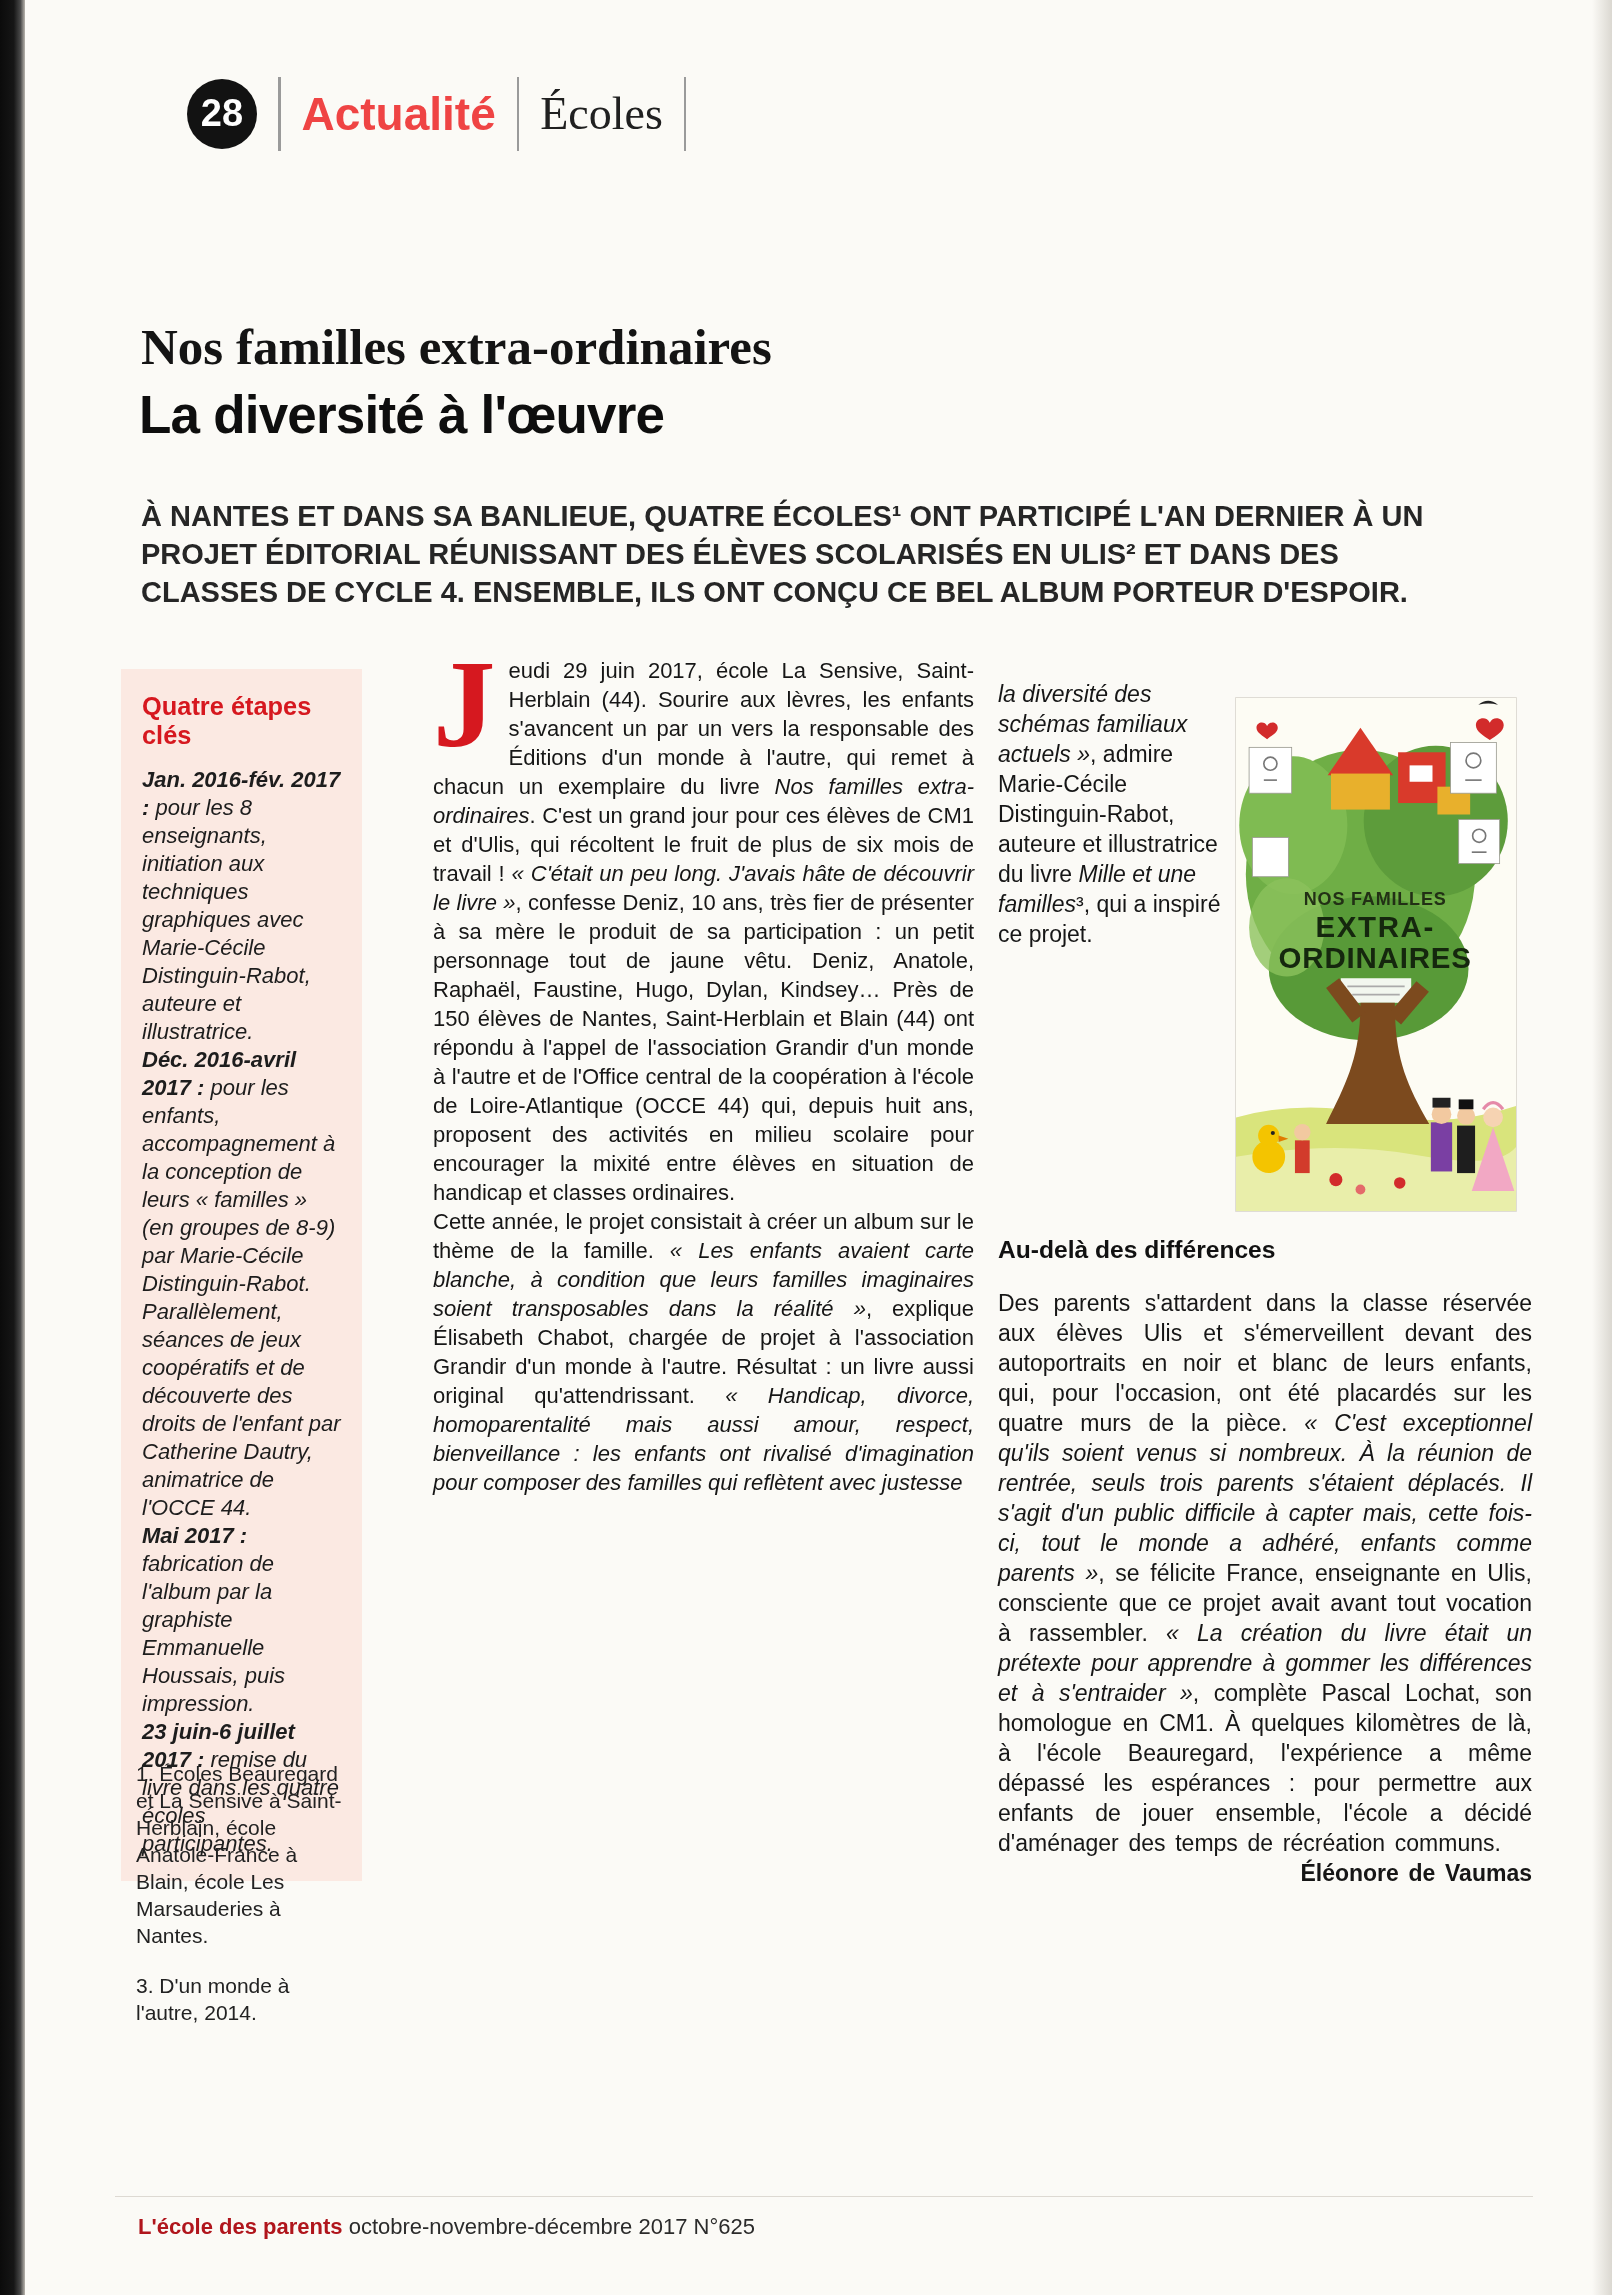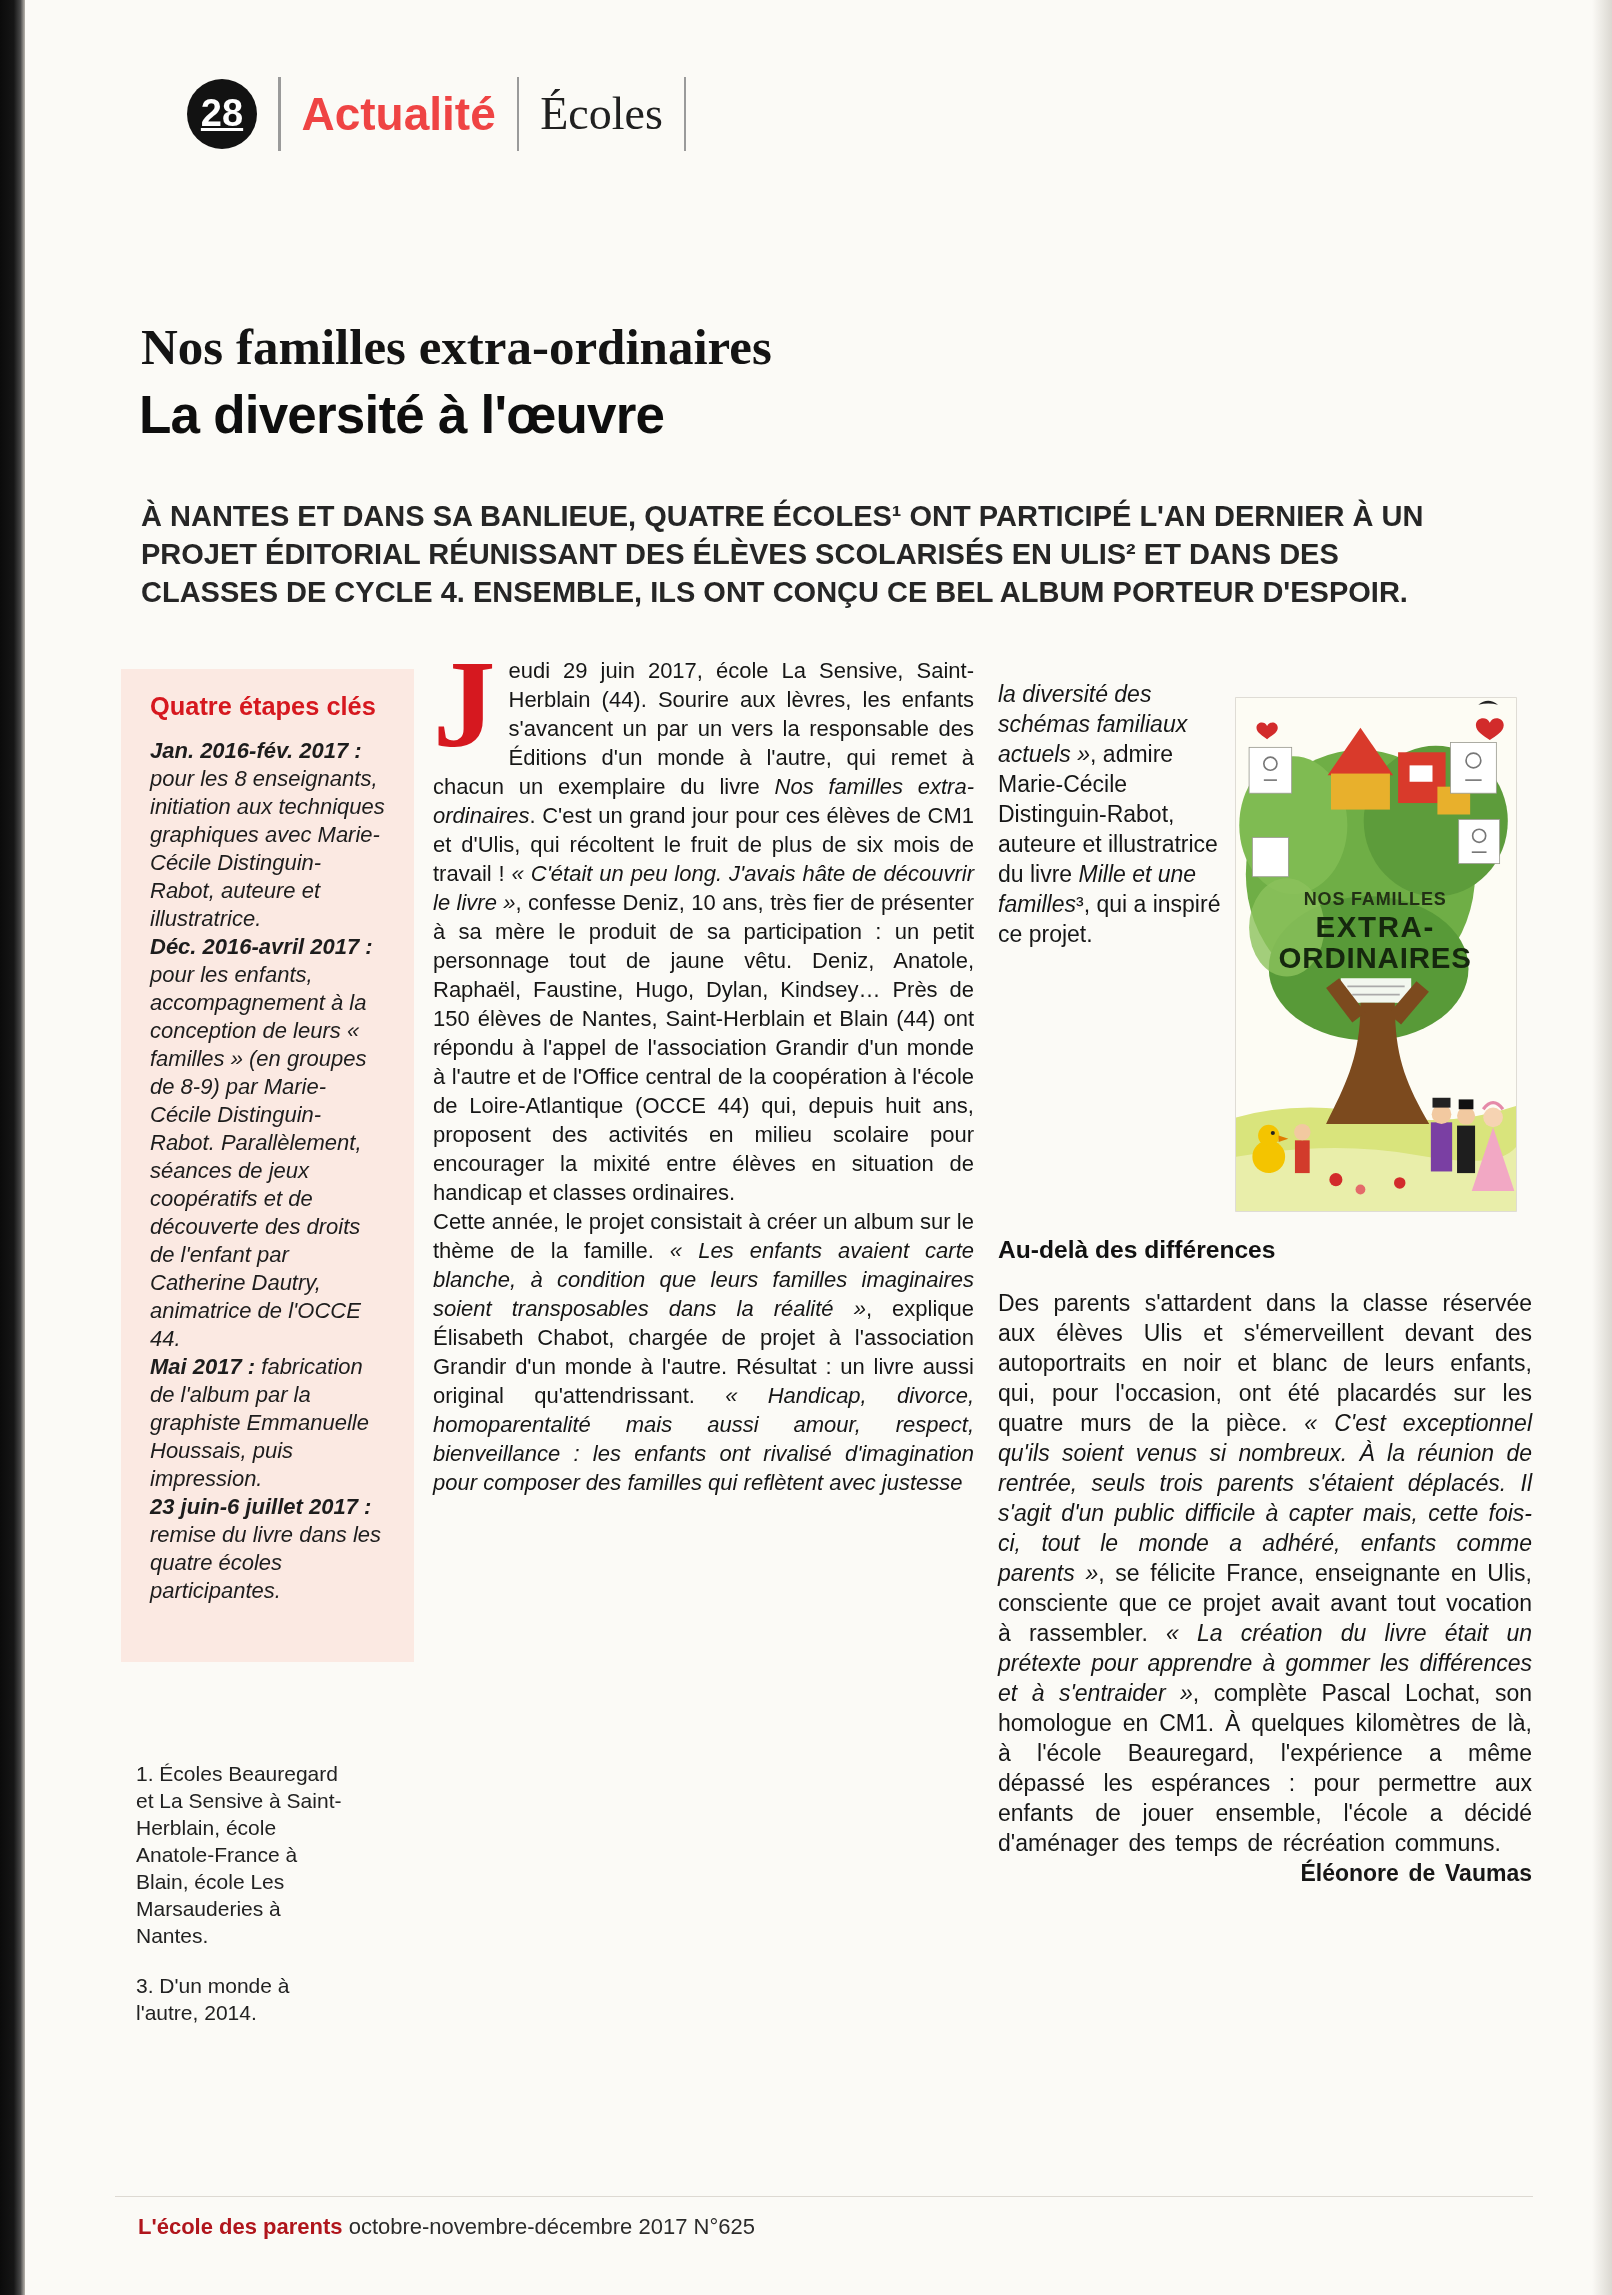--- a/index.html
+++ b/index.html
@@ -10,35 +10,35 @@
   }
   
   .binding{position:absolute;left:0;top:0;width:24.6px;height:100%;
     background:linear-gradient(90deg,#0b0b0b 0%,#161616 55%,#4a4a4a 82%,#b9b5ae 100%);}
   .right-shade{position:absolute;right:0;top:0;width:21px;height:100%;
     background:linear-gradient(270deg,#d9d6cf 0%,rgba(251,250,246,0) 100%);}
 
   
   .header{position:absolute;left:187px;top:74px;display:flex;align-items:center;height:79px;}
   .page-badge{width:70px;height:70px;border-radius:50%;background:#121212;color:#fff;
-    display:flex;align-items:center;justify-content:center;font-size:38px;font-weight:700;text-decoration:underline;}
+    display:flex;align-items:center;justify-content:center;font-size:38px;font-weight:700;}
   .vdiv{width:2.5px;height:74px;background:#9a9a9a;margin:0 21px;}
   .section-label{color:#ef4444;font-weight:700;font-size:46px;letter-spacing:0;}
   .subsection-label{font-family:"Liberation Serif",serif;font-size:46px;color:#202020;}
 
   
   .kicker{position:absolute;left:141px;top:318px;font-family:"Liberation Serif",serif;
     font-size:51px;font-weight:600;color:#141414;letter-spacing:0;}
   .title{position:absolute;left:139px;top:384px;font-size:53px;font-weight:800;color:#0e0e0e;letter-spacing:-0.8px;}
   .standfirst{position:absolute;left:141px;top:497px;width:1303px;
     font-size:29px;line-height:38px;font-weight:700;color:#262626;}
 
   
-  .sidebar{position:absolute;left:121px;top:669px;width:293px;min-height:993px;
-    background:#fbe9e2;padding:23px 29px;box-sizing:border-box;}
+  .sidebar{position:absolute;left:121px;top:669px;width:241px;min-height:993px;
+    background:#fbe9e2;padding:23px 21px;box-sizing:border-box;}
   .sidebar-title{color:#d6181f;font-weight:700;font-size:25.4px;margin:0 0 16.4px;}
   .sidebar p{font-style:italic;font-size:22px;line-height:28px;margin:0;color:#1d1d1d;}
   .sidebar .date{font-weight:700;}
 
   
   .footnotes{position:absolute;left:136px;top:1760px;width:215px;font-size:21px;line-height:27px;color:#222;}
   .footnotes p{margin:0 0 23px;}
 
   
   .colB{position:absolute;left:433px;top:656px;width:541px;

